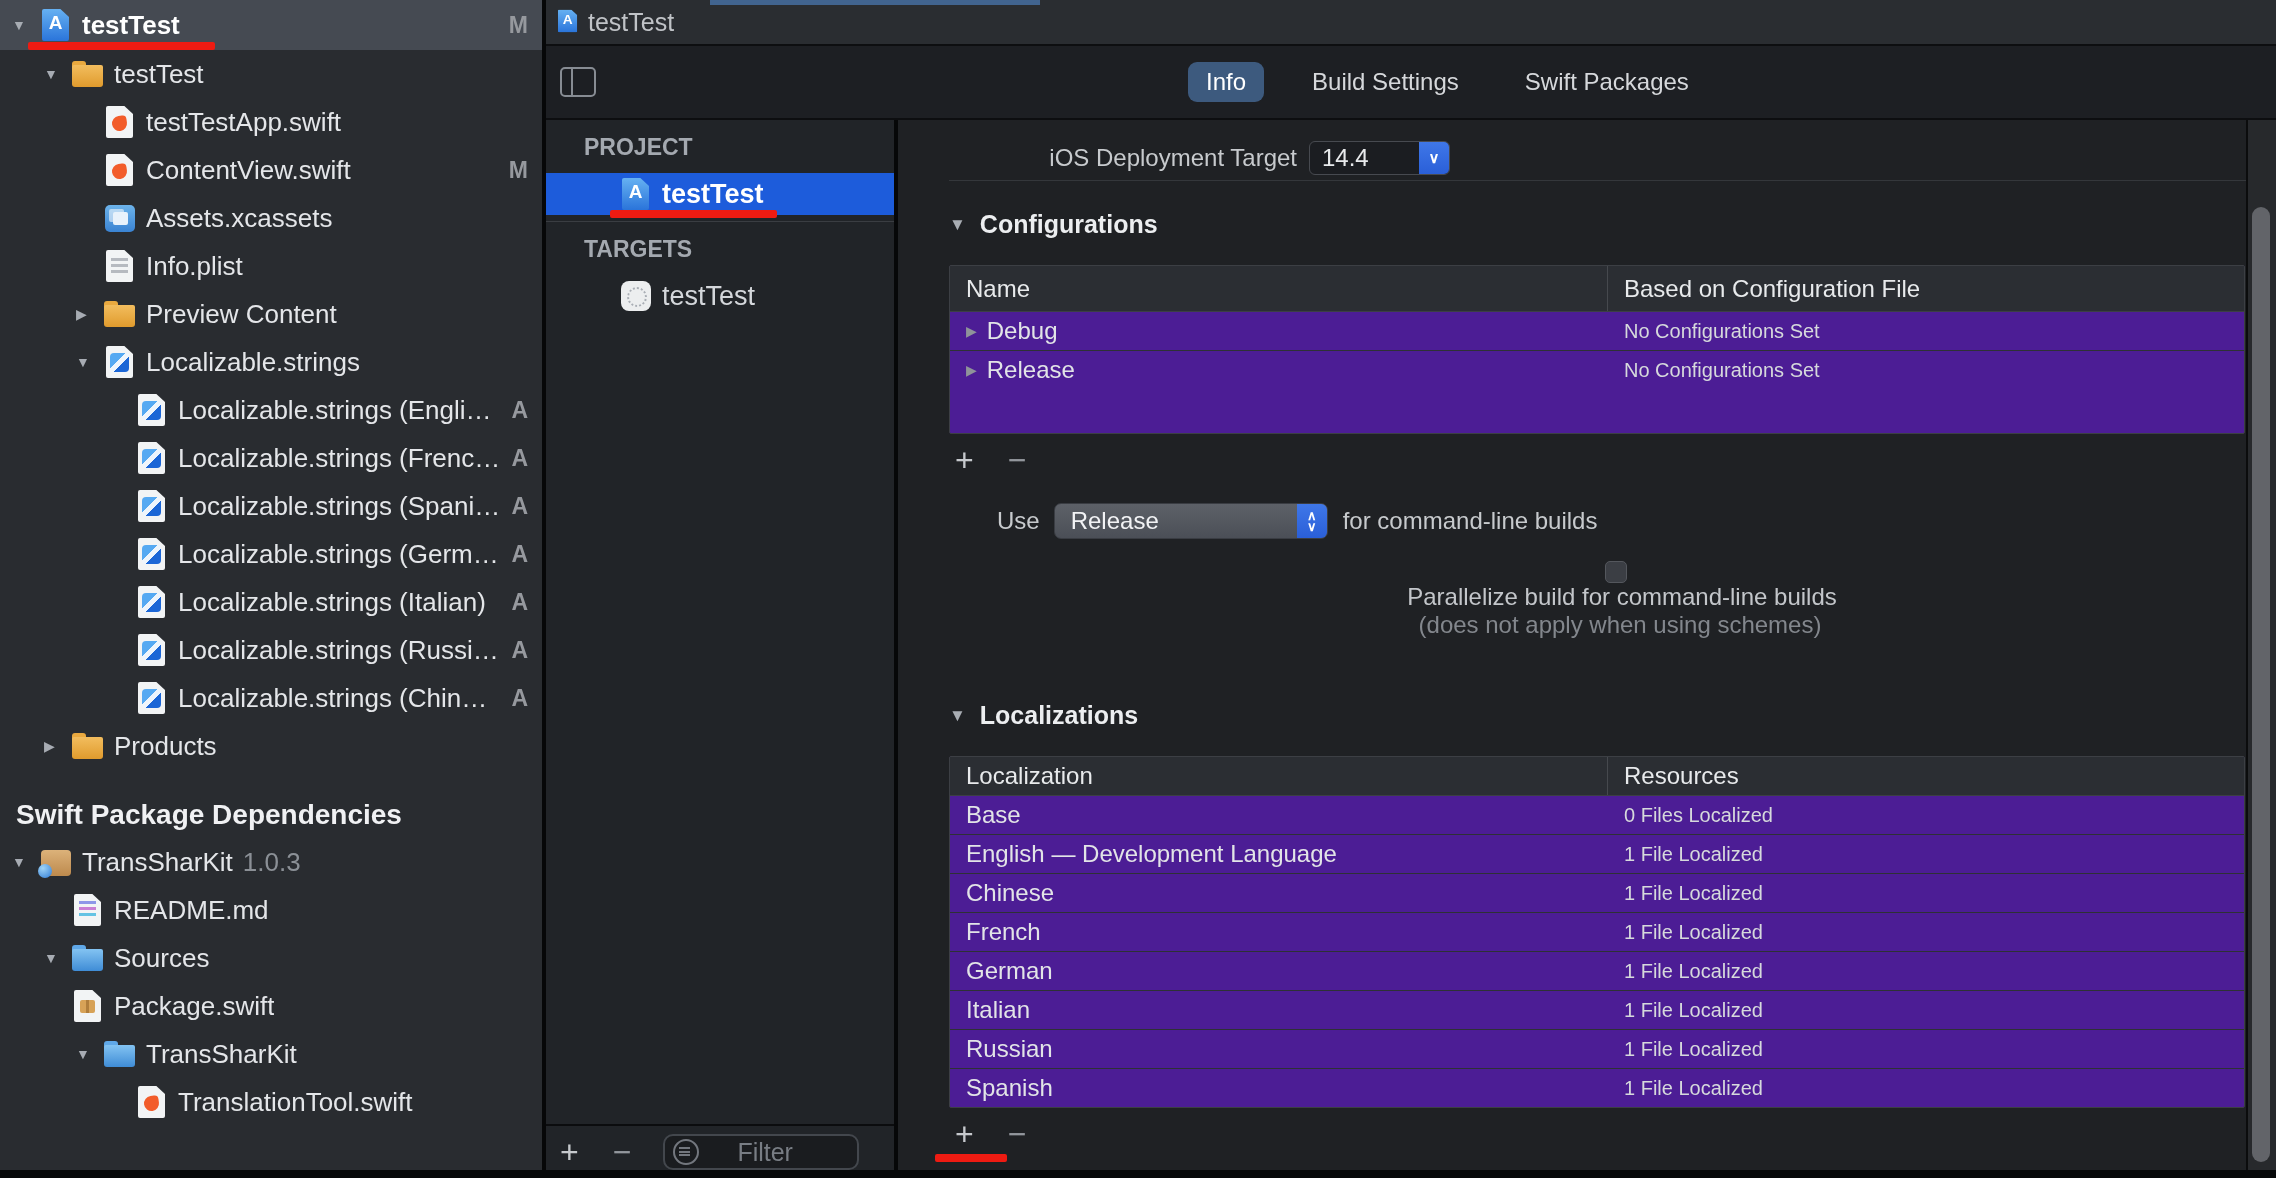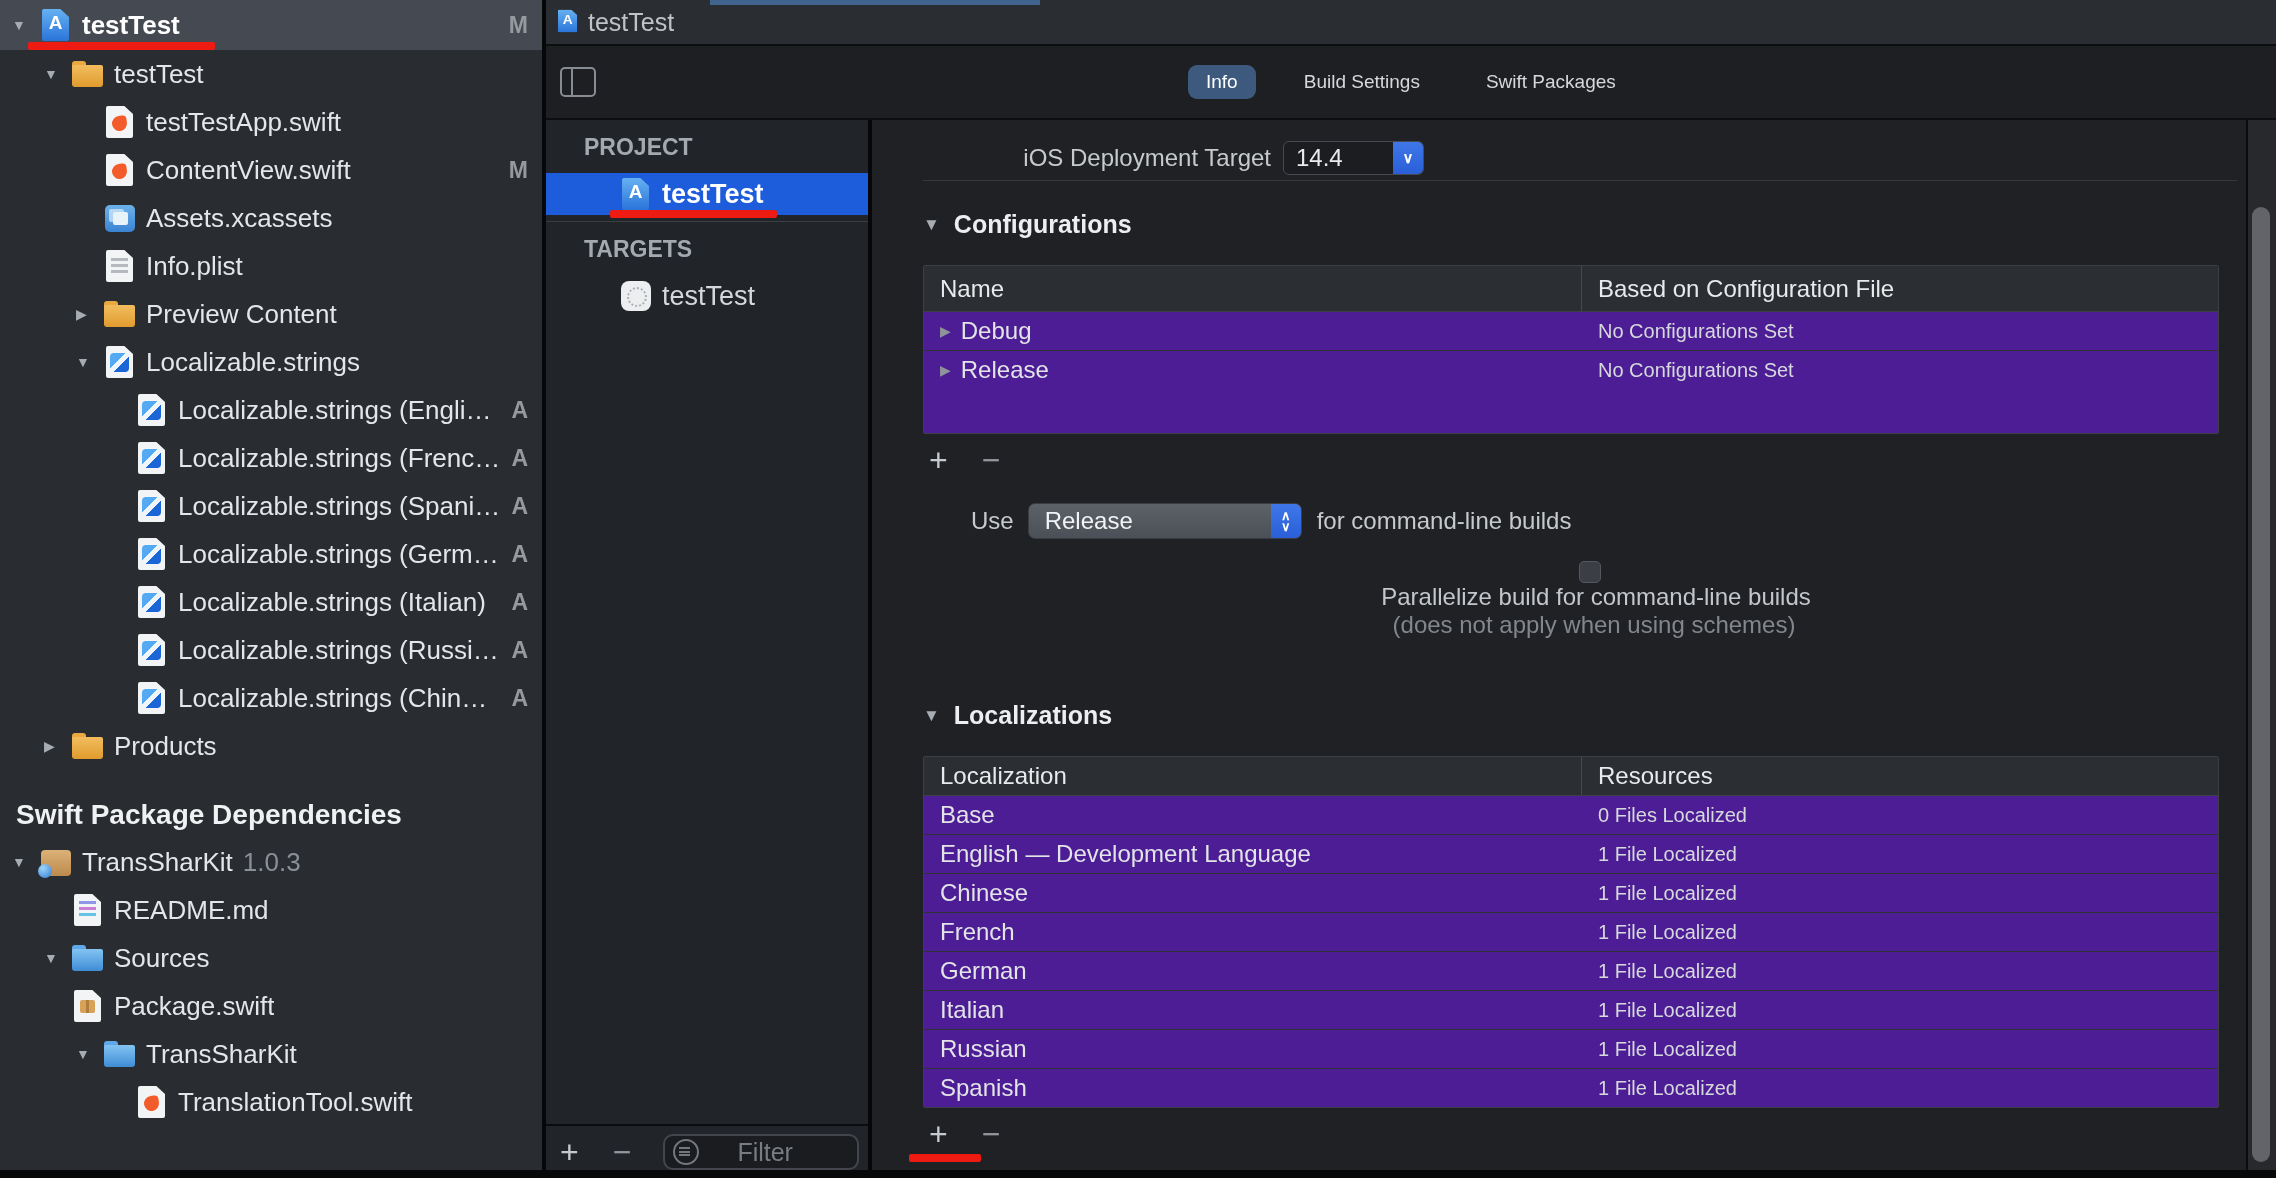--- a/index.html
+++ b/index.html
@@ -67,27 +67,27 @@
   
   .rightregion{flex:1;display:flex;flex-direction:column;min-width:0;}
   .tabbar{height:44px;flex:none;background:#2a2d31;border-bottom:2px solid #0d0e10;display:flex;align-items:center;position:relative;}
   .bluestrip{position:absolute;top:0;left:164px;width:330px;height:5px;background:#41648f;}
   .tabbar .icon{transform:scale(.72);margin-left:4px;margin-top:-2px;}
   .tabtitle{font-size:25px;color:#c0c3c7;margin-left:2px;}
   .toolbar{height:72px;flex:none;background:#1d1f23;border-bottom:2px solid #0d0e10;display:flex;align-items:center;position:relative;}
   .paneltoggle{width:32px;height:26px;border:2px solid #878c93;border-radius:5px;position:relative;margin-left:14px;}
   .paneltoggle::before{content:"";position:absolute;left:9px;top:0;bottom:0;width:2px;background:#878c93;}
   .tabs{position:absolute;left:642px;display:flex;align-items:center;gap:30px;}
-  .ttab{font-size:19px;color:#d6d8db;padding:6px 18px;border-radius:9px;}
+  .ttab{font-size:24px;color:#d6d8db;padding:6px 18px;border-radius:9px;}
   .ttab[data-active="true"]{background:#3d5a7e;color:#fff;}
 
   .mainrow{flex:1;display:flex;min-height:0;}
 
   
-  .navpanel{width:326px;flex:none;background:#212428;border-right:4px solid #060708;box-sizing:border-box;display:flex;flex-direction:column;}
+  .navpanel{width:352px;flex:none;background:#212428;border-right:4px solid #060708;box-sizing:border-box;display:flex;flex-direction:column;}
   .navhdr{font-size:23px;font-weight:700;color:#a4a9b0;padding-left:38px;margin-top:14px;}
   .projrow{margin-top:12px;height:42px;background:#1d5cdb;display:flex;align-items:center;padding-left:72px;position:relative;}
   .projrow .plbl{font-size:27px;font-weight:600;color:#fff;margin-left:8px;}
   .prunder{position:absolute;left:64px;bottom:-3px;width:167px;height:8px;background:#ee1b12;border-radius:2px;z-index:3;}
   .navdiv{height:1px;background:#3a3d42;margin-top:6px;}
   .targetrow{margin-top:14px;height:38px;display:flex;align-items:center;padding-left:72px;}
   .targetrow .plbl{font-size:27px;color:#d4d7db;margin-left:8px;}
   .navbottom{margin-top:auto;height:52px;border-top:2px solid #0b0c0e;display:flex;align-items:center;padding:0 14px;}
   .pmbtn{font-size:32px;font-weight:300;color:#c6c9cd;line-height:1;}
   .pmbtn.dim{color:#93979d;margin-left:34px;}

